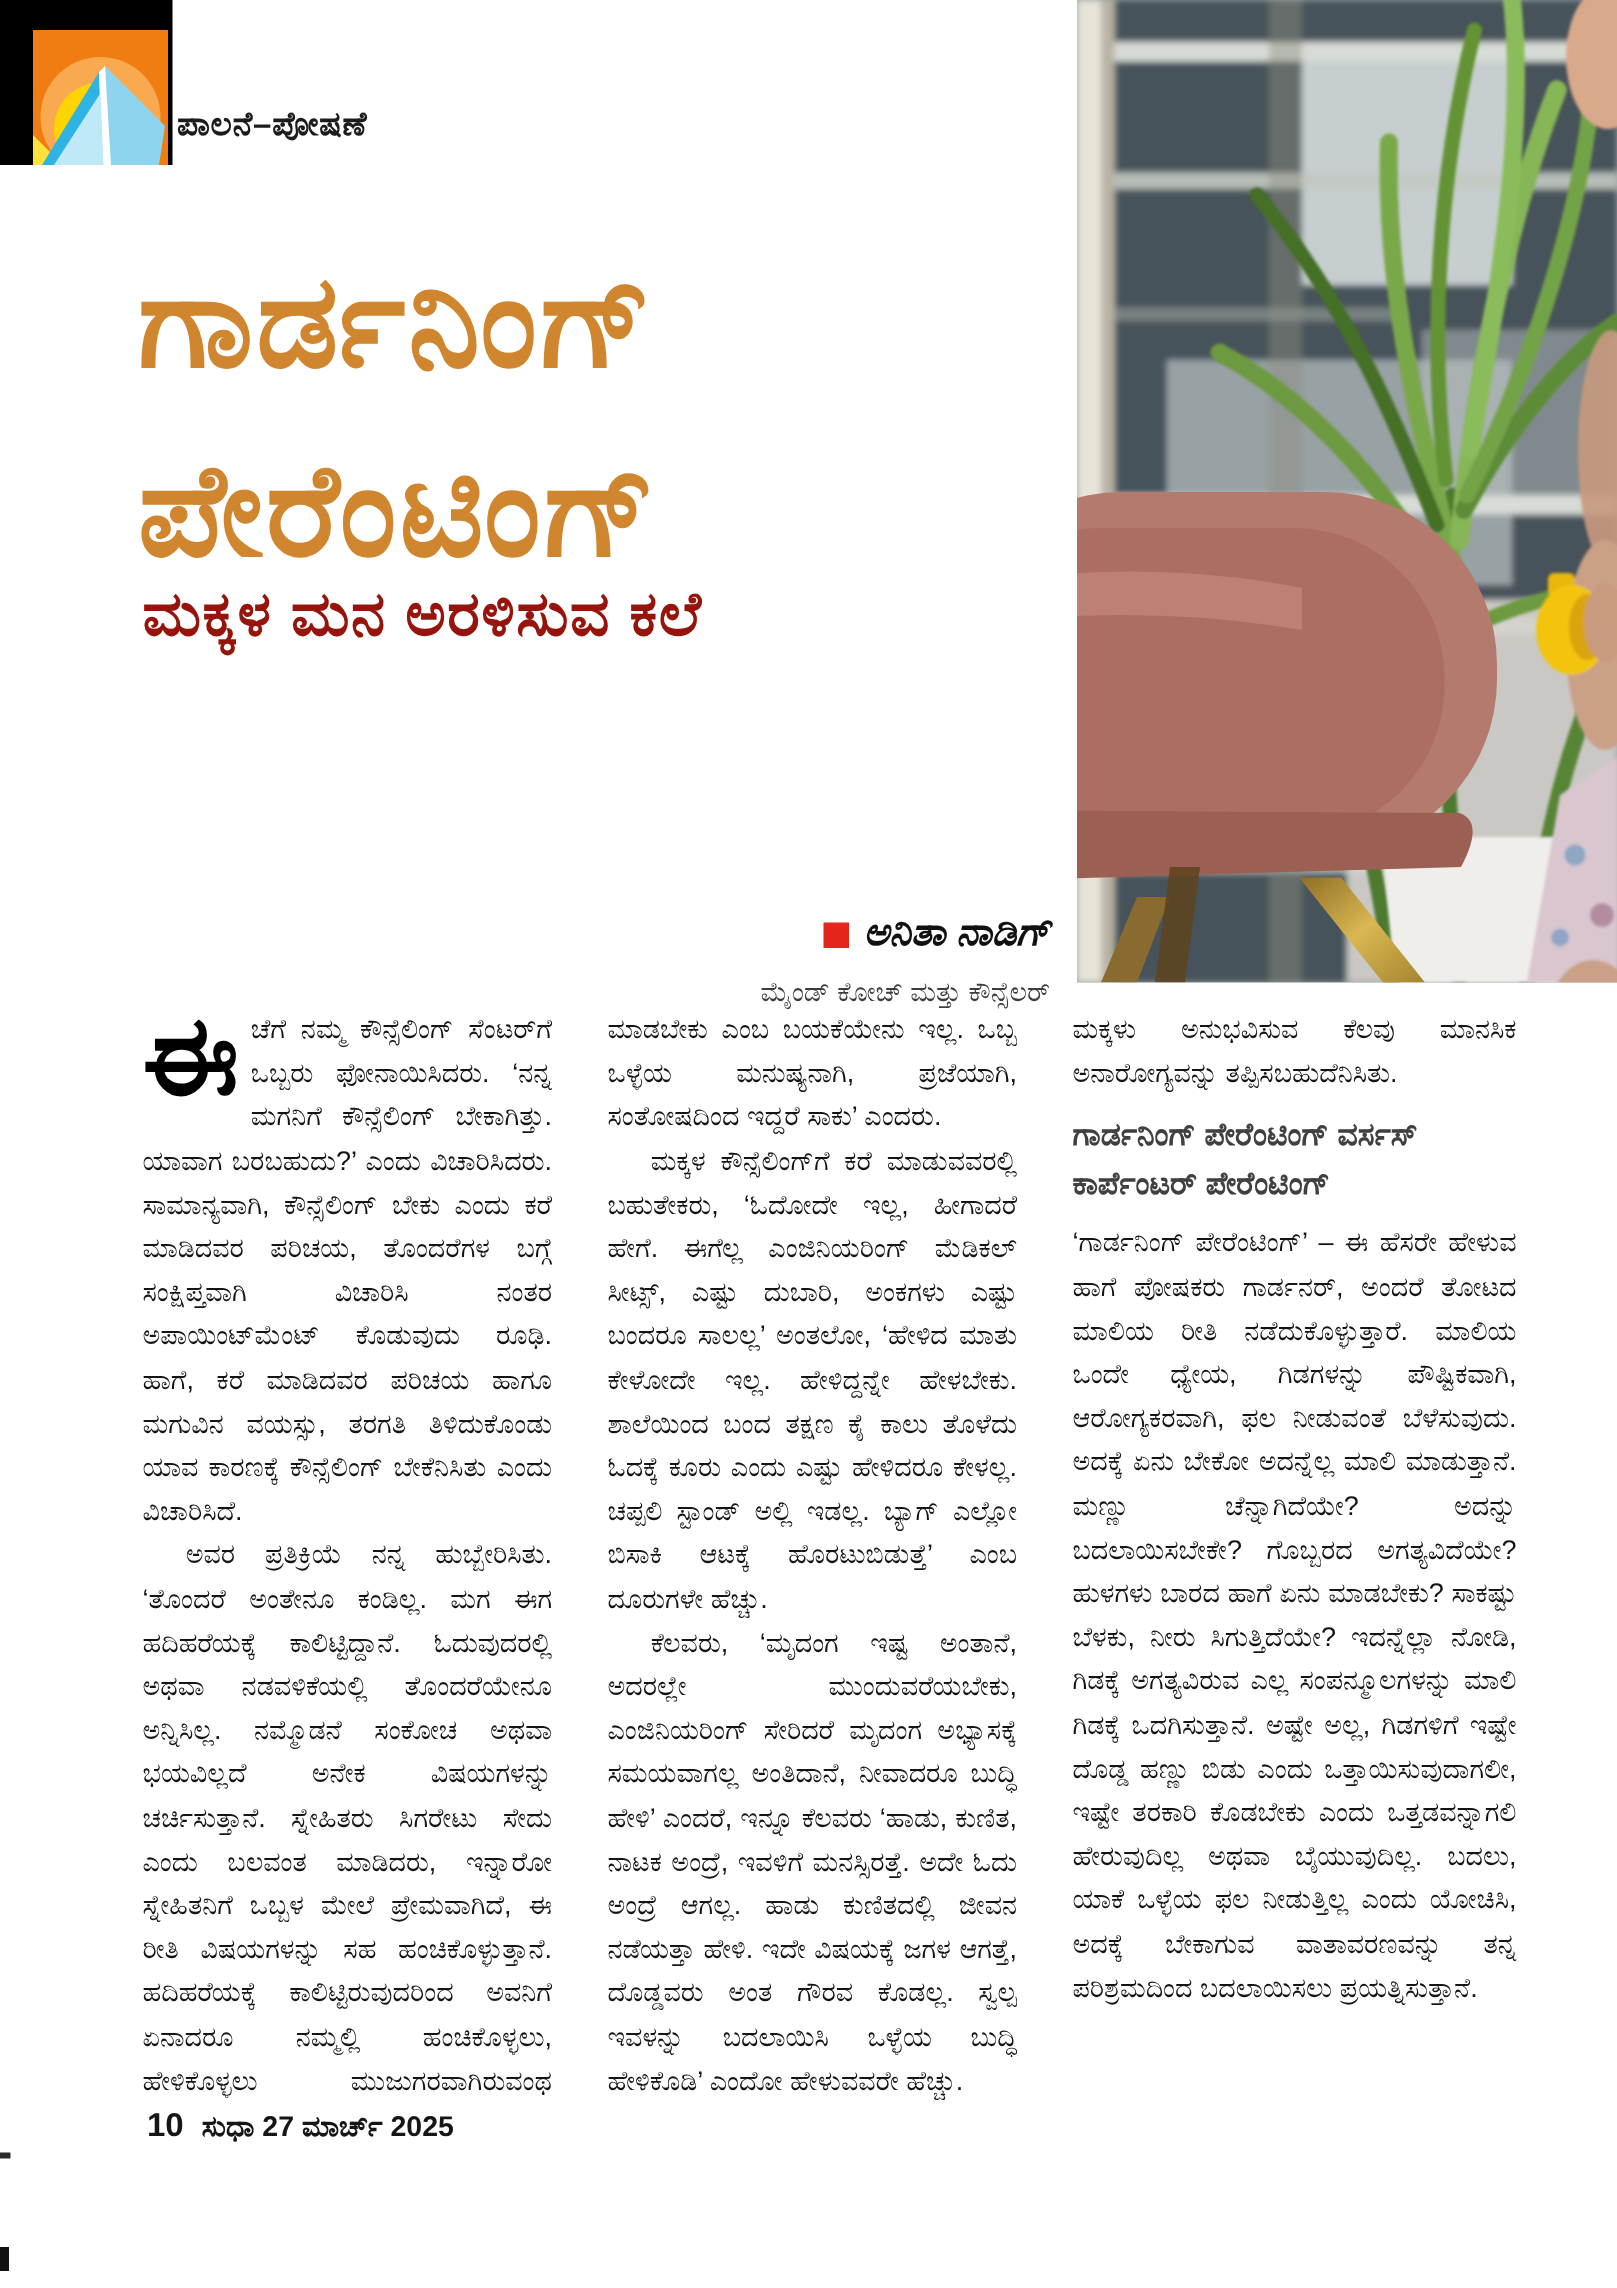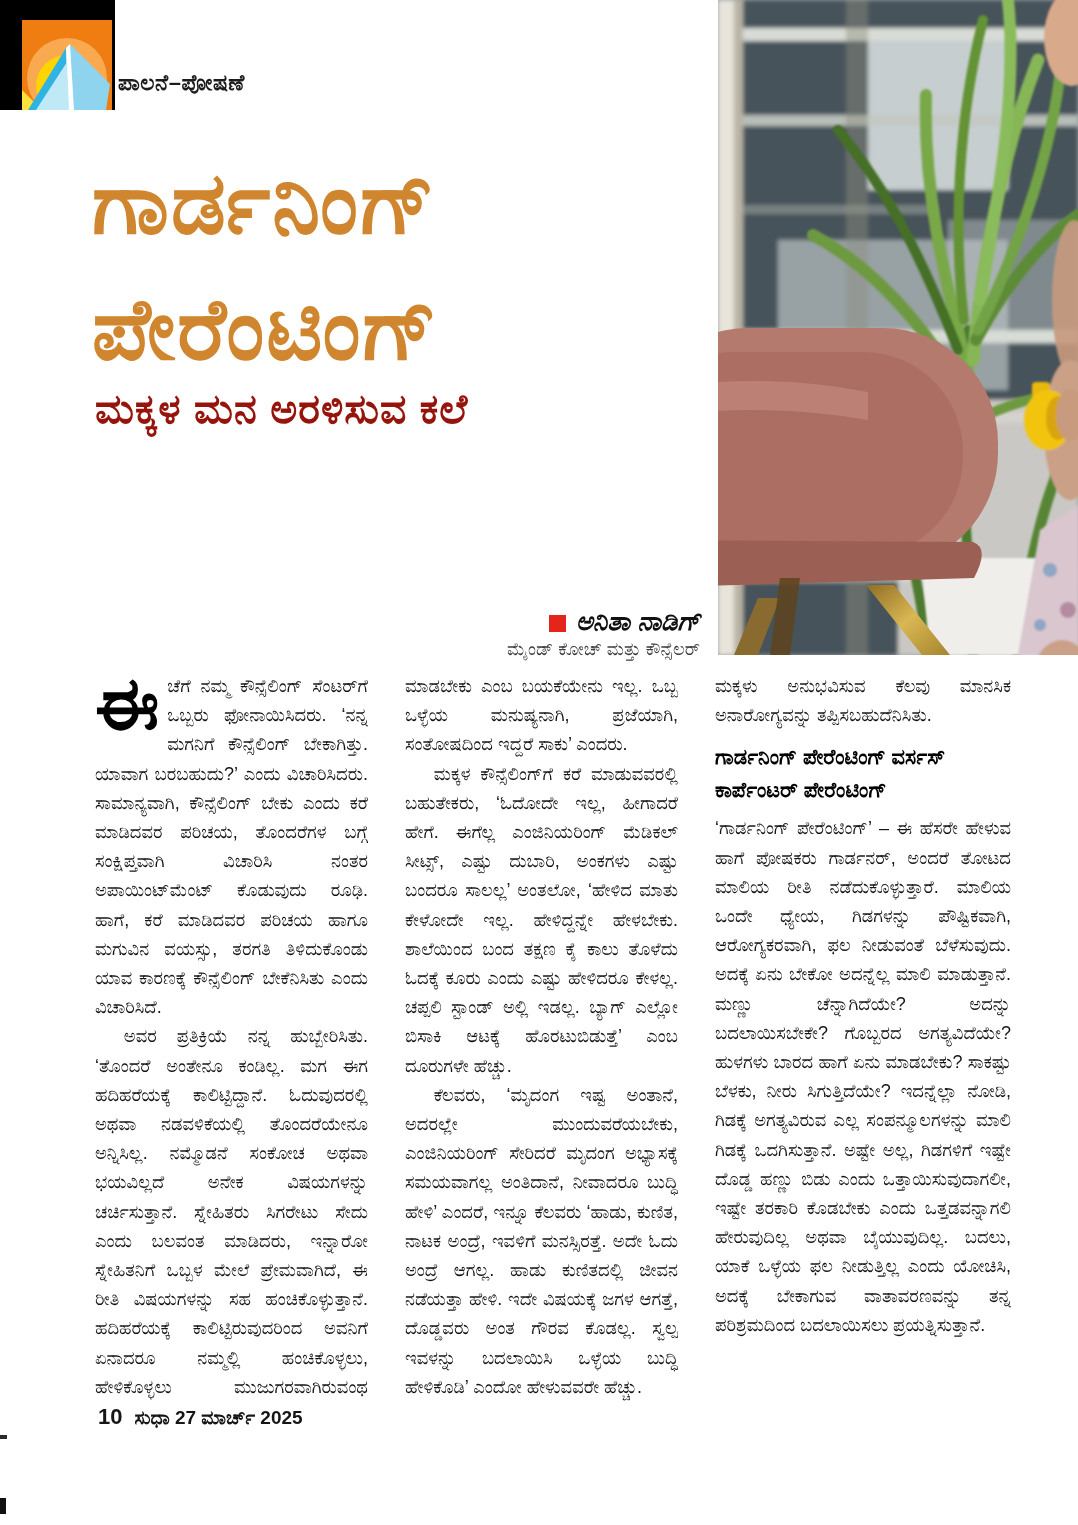--- a/index.html
+++ b/index.html
@@ -12,47 +12,47 @@
 
   
   .logo-block{position:absolute;left:0;top:0;width:115px;height:110px;background:#000;}
   .logo-art{position:absolute;left:22px;top:20px;width:90px;height:90px;display:block;}
   .section-label{
     position:absolute;left:118px;top:70px;font-size:22px;font-weight:bold;color:#1c1c1c;
     letter-spacing:.5px;
   }
 
   
-  .headline{position:absolute;left:92px;top:140px;width:620px;color:#d0862f;
+  .headline{position:absolute;left:92px;top:152px;width:620px;color:#d0862f;
     font-size:86px;line-height:126px;font-weight:bold;letter-spacing:2px;}
   .subtitle{position:absolute;left:95px;top:386px;width:620px;color:#96140b;
     font-size:41px;font-weight:bold;letter-spacing:1px;}
   .lead{position:absolute;left:95px;top:464px;width:622px;color:#54545a;
     font-size:26px;line-height:35px;font-weight:600;text-align:left;}
   .byline{position:absolute;left:400px;top:606px;width:300px;text-align:right;}
   .byline-row{font-size:26px;font-weight:bold;color:#111;font-style:italic;}
   .byline-marker{display:inline-block;width:17px;height:17px;background:#e5241c;
     margin-right:10px;vertical-align:middle;}
-  .byline-role{font-size:18px;color:#3c3c3c;margin-top:2px;}
+  .byline-role{font-size:18px;color:#3c3c3c;margin-top:14px;}
 
   
   .photo{position:absolute;left:718px;top:0;width:360px;height:655px;overflow:hidden;background:#9aa3a5;}
   .photo svg{display:block;}
 
   
   .col{position:absolute;top:672px;height:736px;overflow:hidden;color:#141414;
     font-size:18px;line-height:29.2px;text-align:justify;}
   .col-1{left:95px;width:273px;}
   .col-2{left:405px;width:273px;}
   .col-3{left:715px;width:296px;}
   .col p{margin:0;}
   .col p.indent{text-indent:1.6em;}
   .dropcap{float:left;font-size:74px;line-height:56px;font-weight:bold;color:#000;
     padding:4px 8px 0 0;}
-  .crosshead{font-weight:bold;color:#000000;font-size:21px;line-height:33px;
+  .crosshead{font-weight:bold;color:#404040;font-size:21px;line-height:33px;
     margin:10px 0 8px 0 !important;text-align:left;}
 
   
   .footer{position:absolute;left:98px;top:1404px;font-size:19px;color:#161616;font-weight:bold;}
   .footer .pageno{font-size:22px;margin-right:12px;}
 
   
   .mark-a{position:absolute;left:0;top:1435px;width:7px;height:4px;background:#2b2b2b;}
   .mark-b{position:absolute;left:0;top:1498px;width:6px;height:16px;background:#111;}
 </style>

